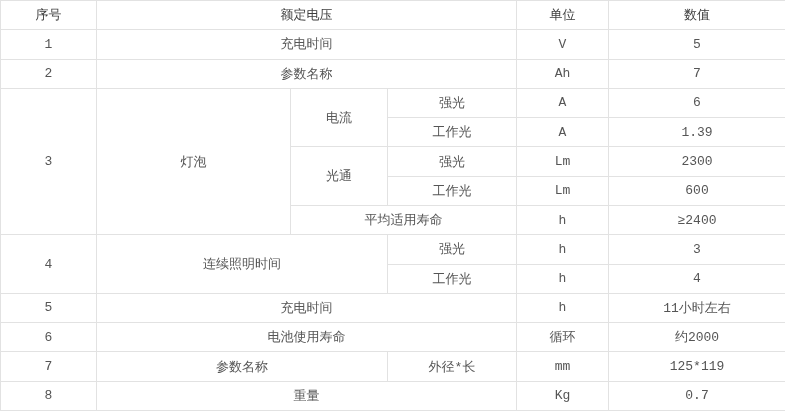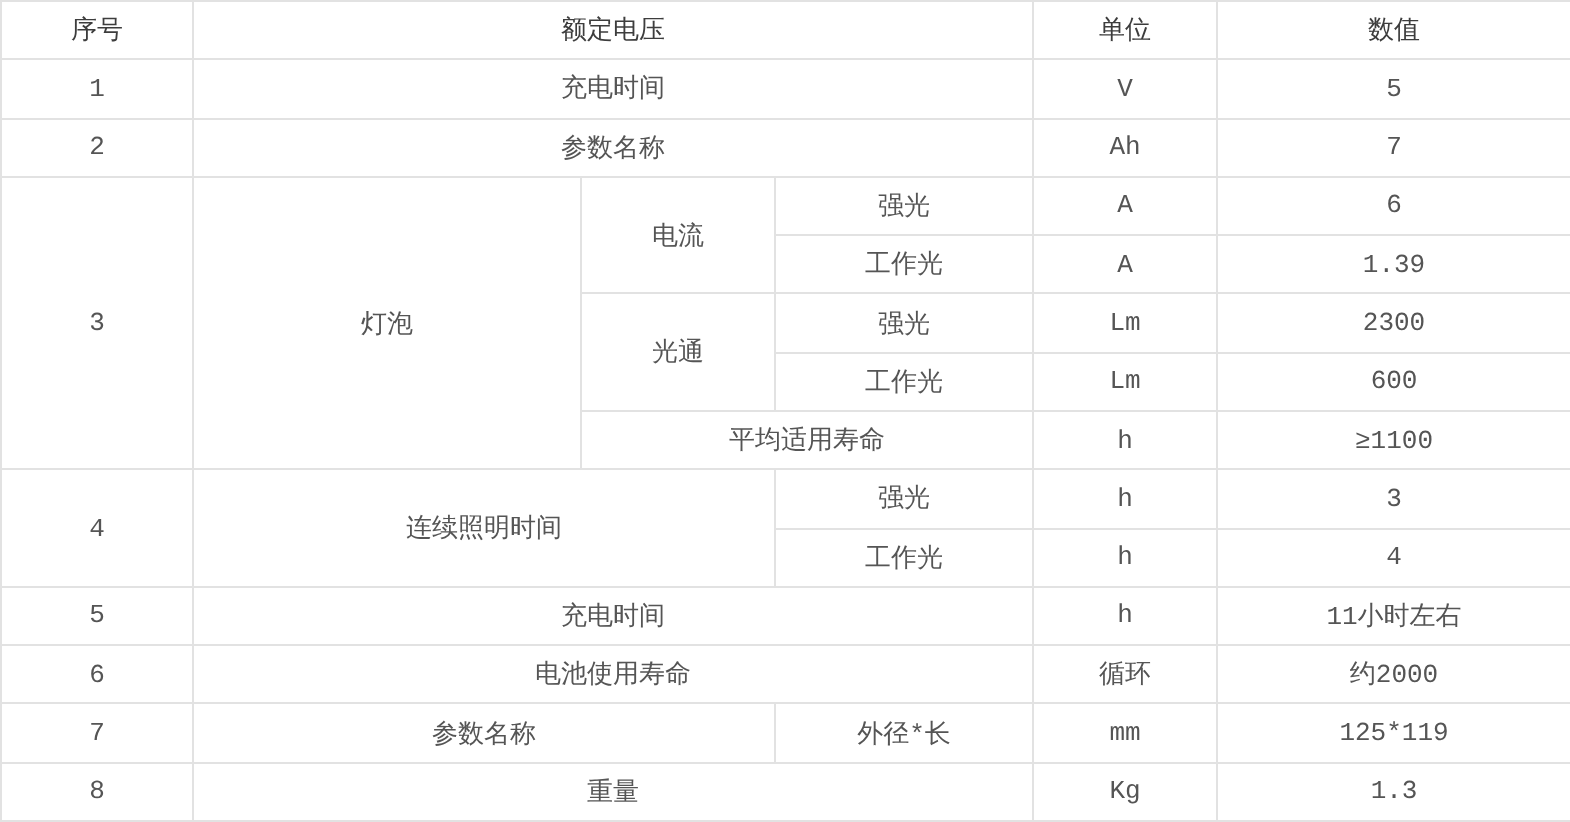--- a/index.html
+++ b/index.html
@@ -85,21 +85,21 @@
       <td>2300</td>
     </tr>
     <tr>
       <td>工作光</td>
       <td>Lm</td>
       <td>600</td>
     </tr>
     <tr>
       <td colspan="2">平均适用寿命</td>
       <td>h</td>
-      <td>≥1100</td>
+      <td>≥2400</td>
     </tr>
 
     <tr>
       <td rowspan="2">4</td>
       <td rowspan="2" colspan="2">连续照明时间</td>
       <td>强光</td>
       <td>h</td>
       <td>3</td>
     </tr>
     <tr>
@@ -127,16 +127,16 @@
       <td colspan="2">参数名称</td>
       <td>外径*长</td>
       <td>mm</td>
       <td>125*119</td>
     </tr>
 
     <tr>
       <td>8</td>
       <td colspan="3">重量</td>
       <td>Kg</td>
-      <td>1.3</td>
+      <td>0.7</td>
     </tr>
   </tbody>
 </table>
 
 </body></html>

